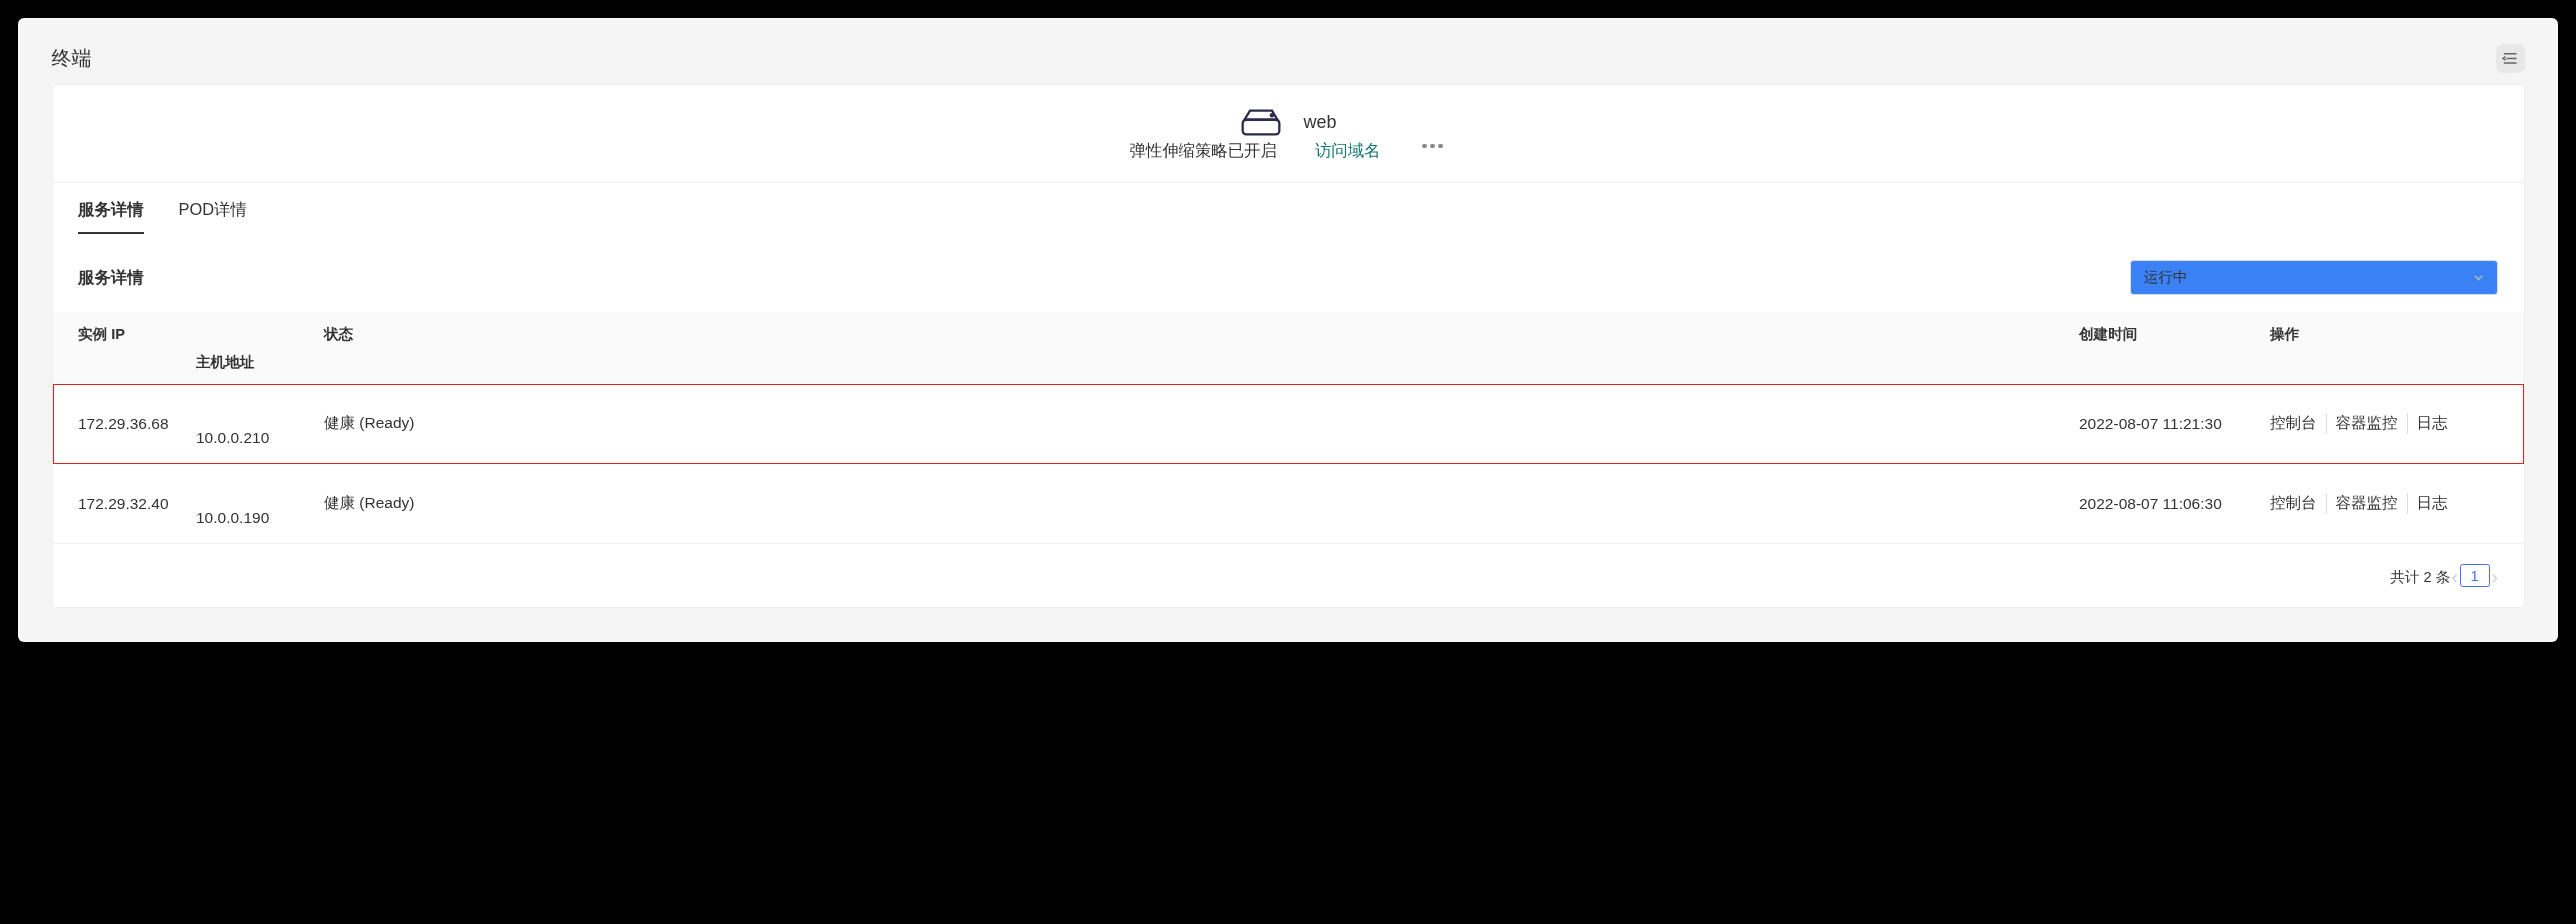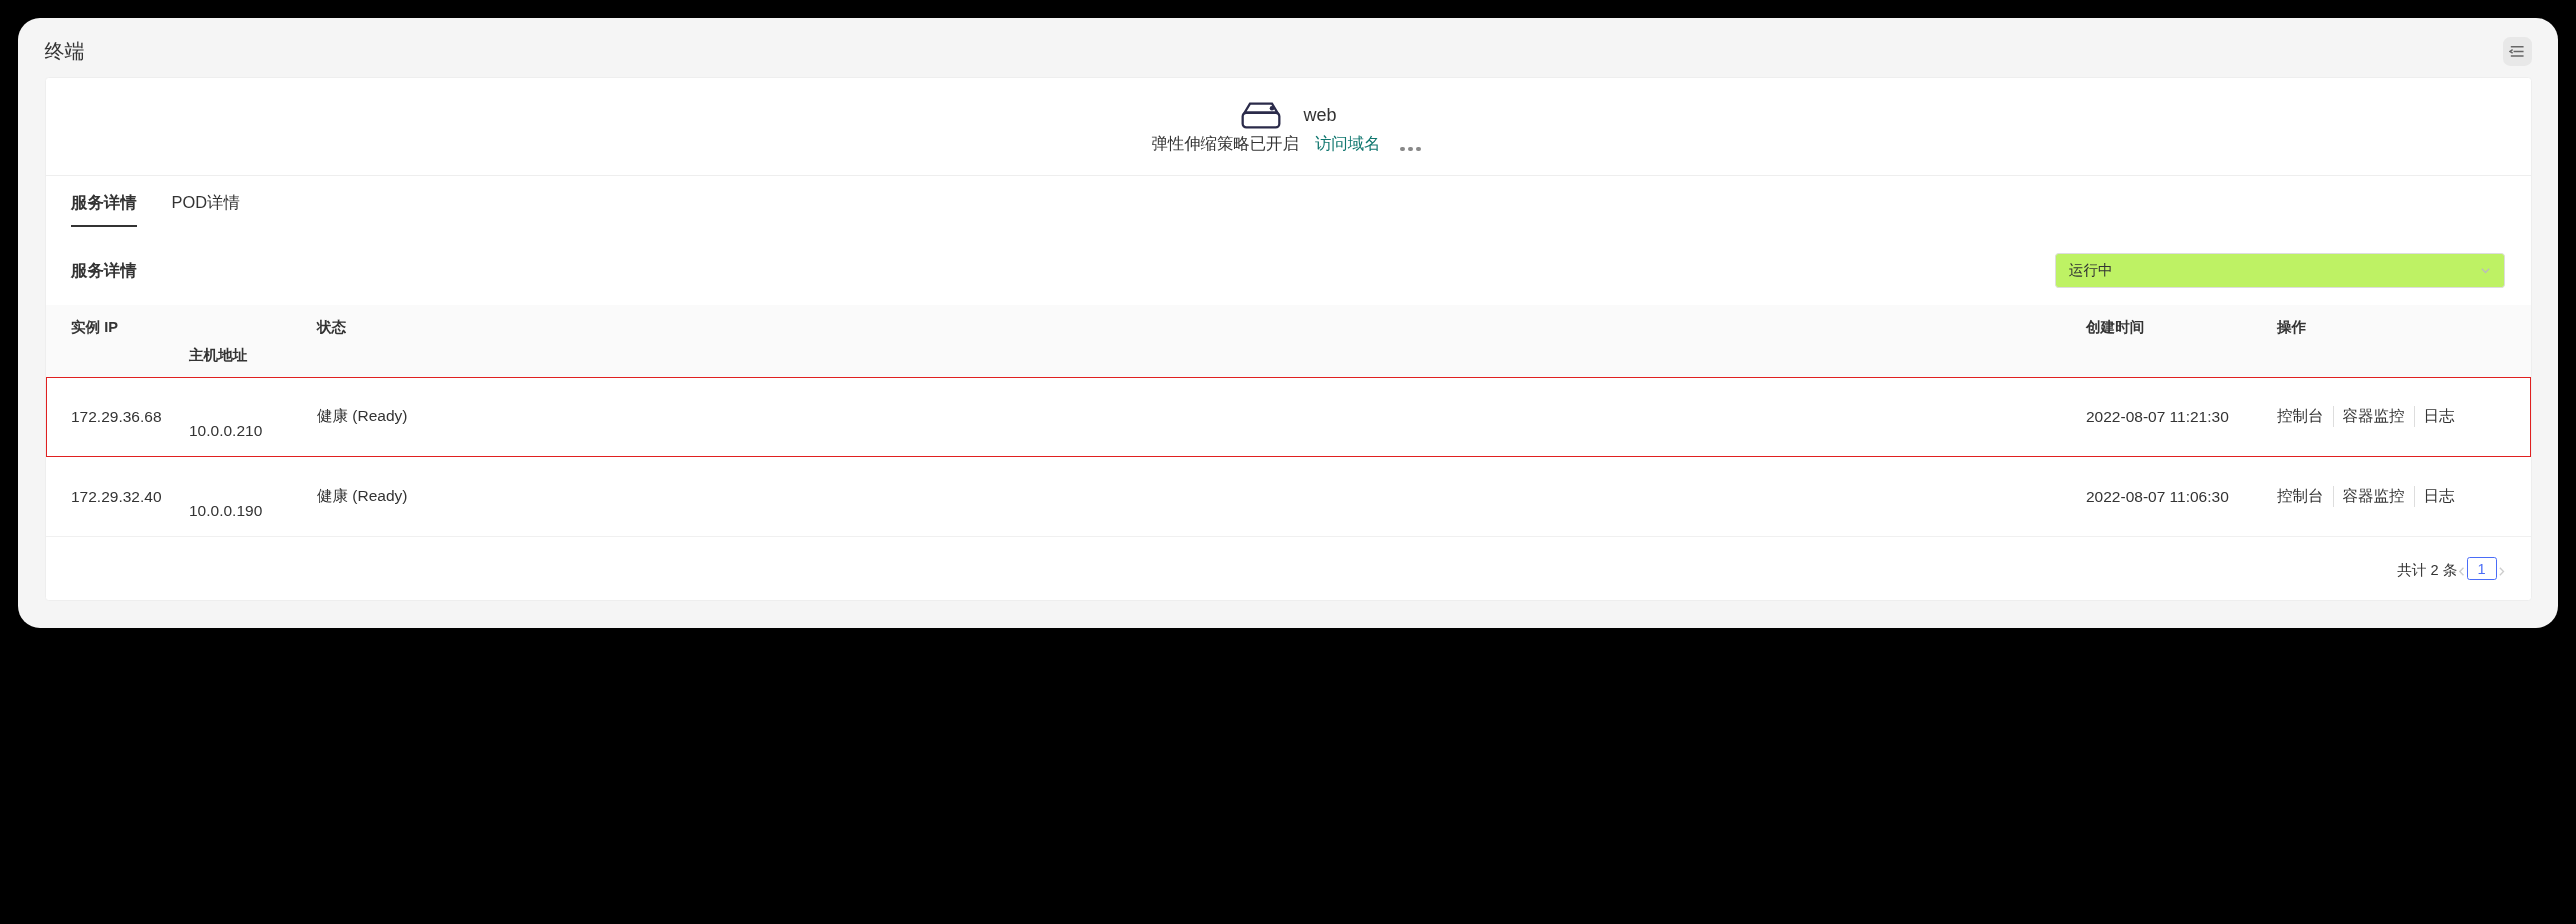--- a/index.html
+++ b/index.html
@@ -3,22 +3,22 @@
   <meta charset="utf-8">
   <style>
     * { box-sizing: border-box; margin: 0; padding: 0; }
     body {
       background: #000;
       font-family: -apple-system, BlinkMacSystemFont, "Segoe UI", "PingFang SC", "Hiragino Sans GB", "Microsoft YaHei", sans-serif;
       padding: 18px;
     }
     .panel {
       background: #f5f5f5;
-      border-radius: 22px;
-      padding: 1px;
+      border-radius: 6px;
+      padding: 8px;
       overflow: hidden;
     }
     .panel-header {
       display: flex;
       align-items: center;
       justify-content: space-between;
       padding: 18px 25.5px 11px;
     }
     .panel-title {
       font-size: 20px;
@@ -57,22 +57,22 @@
     .server-icon {
       width: 44px;
       height: 35px;
     }
     .service-name {
       font-size: 18px;
       color: #333;
     }
     .card-header-right {
       display: flex;
-      align-items: flex-end;
-      gap: 16px;
+      align-items: flex-start;
+      gap: 38px;
     }
     .status-text {
       font-size: 16.4px;
       color: #333;
     }
     .link-text {
       font-size: 16.4px;
       color: #0f766e;
       font-weight: 500;
       cursor: pointer;
@@ -110,31 +110,31 @@
       align-items: center;
       justify-content: space-between;
       padding: 25.5px 25.5px 16.4px;
     }
     .section-title {
       font-size: 16.4px;
       font-weight: 600;
       color: #333;
     }
     .select-box {
-      width: 450px;
+      width: 368px;
       border: 0.9px solid #ddd;
       border-radius: 3.6px;
       padding: 7.3px 12.8px;
       display: flex;
       align-items: flex-start;
       justify-content: space-between;
       font-size: 14.6px;
       color: #333;
       cursor: pointer;
-      background: #bef264;
+      background: #3b82f6;
     }
     .select-caret {
       color: #bbb;
     }
     .table {
       width: 100%;
     }
     .thead {
       background: #fafafa;
       display: flex;

